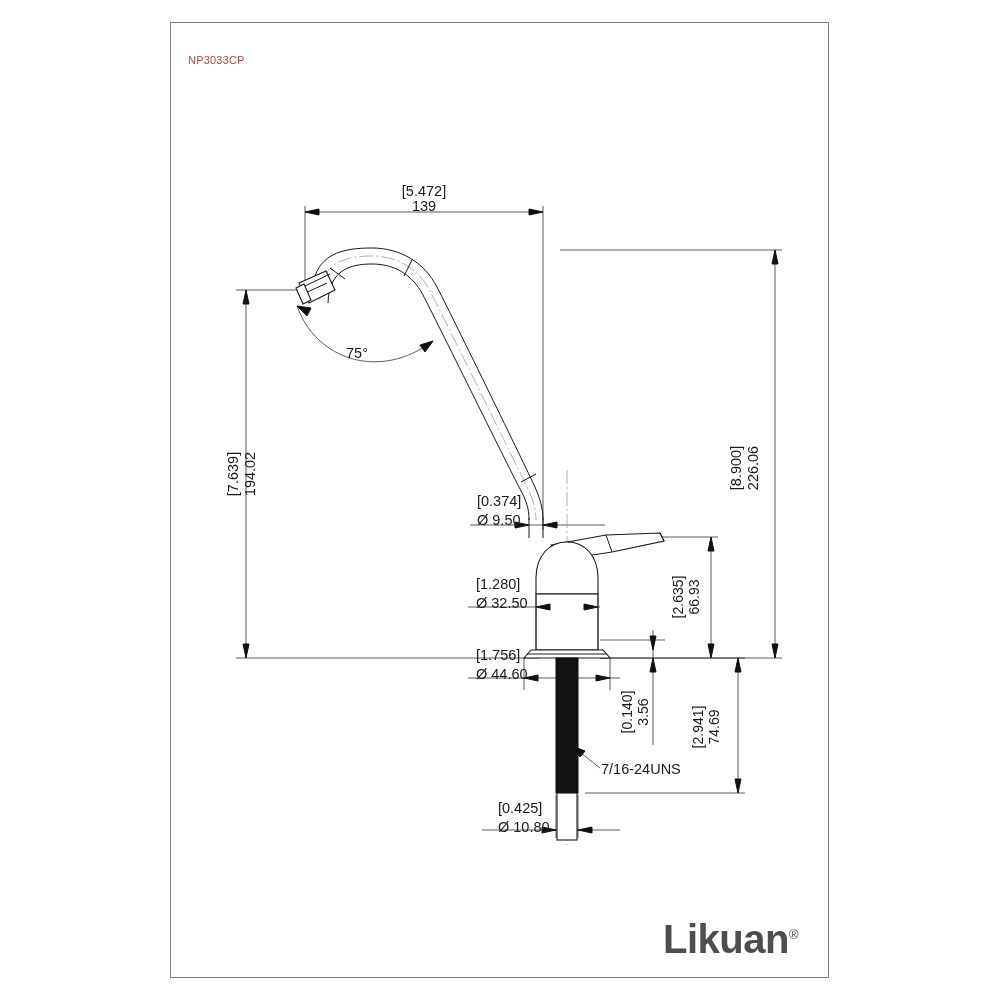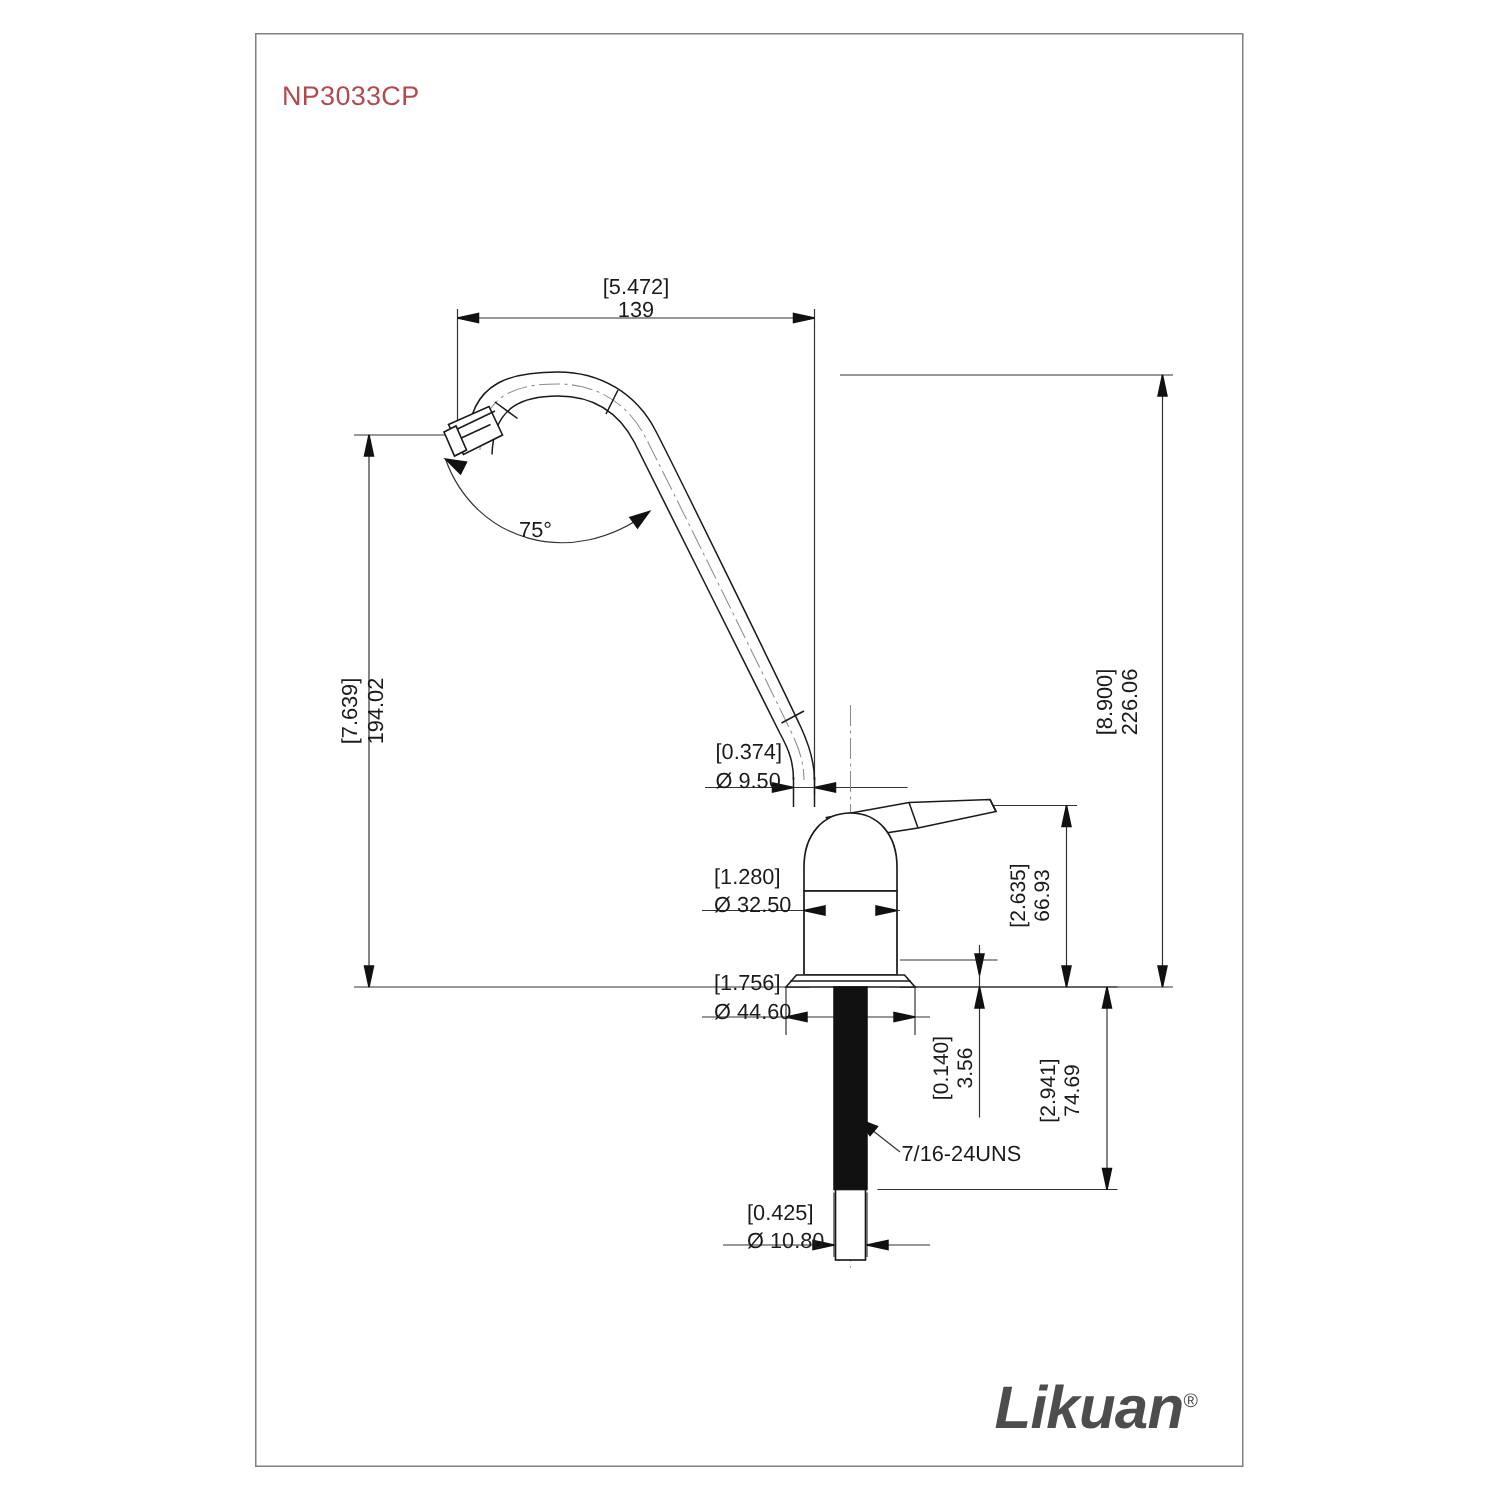--- a/index.html
+++ b/index.html
@@ -32,42 +32,41 @@
   }
   #doc-title {
     font-size: 23px;
     font-weight: bold;
     letter-spacing: 0.3px;
     color: #1a1a1a;
     margin: 0;
     line-height: 1.15;
   }
   #doc-subtitle {
-    font-size: 18px;
+    font-size: 11px;
     color: #b5484c;
     margin: 4px 0 0 2px;
     letter-spacing: 0.2px;
   }
   #drawing-svg {
     position: absolute;
     left: 0;
     top: 0;
     width: 1000px;
     height: 1000px;
   }
   #brand-logo {
     position: absolute;
     left: 663px;
     top: 919px;
     font-size: 40px;
     font-weight: bold;
     color: #4d4d4d;
     letter-spacing: -0.5px;
     line-height: 1;
-    font-style: italic;
   }
   #brand-logo .reg {
     font-size: 13px;
     vertical-align: super;
     font-weight: normal;
   }
   .dim-text {
     font-family: "Liberation Sans", sans-serif;
     font-size: 14.5px;
     fill: #1a1a1a;

